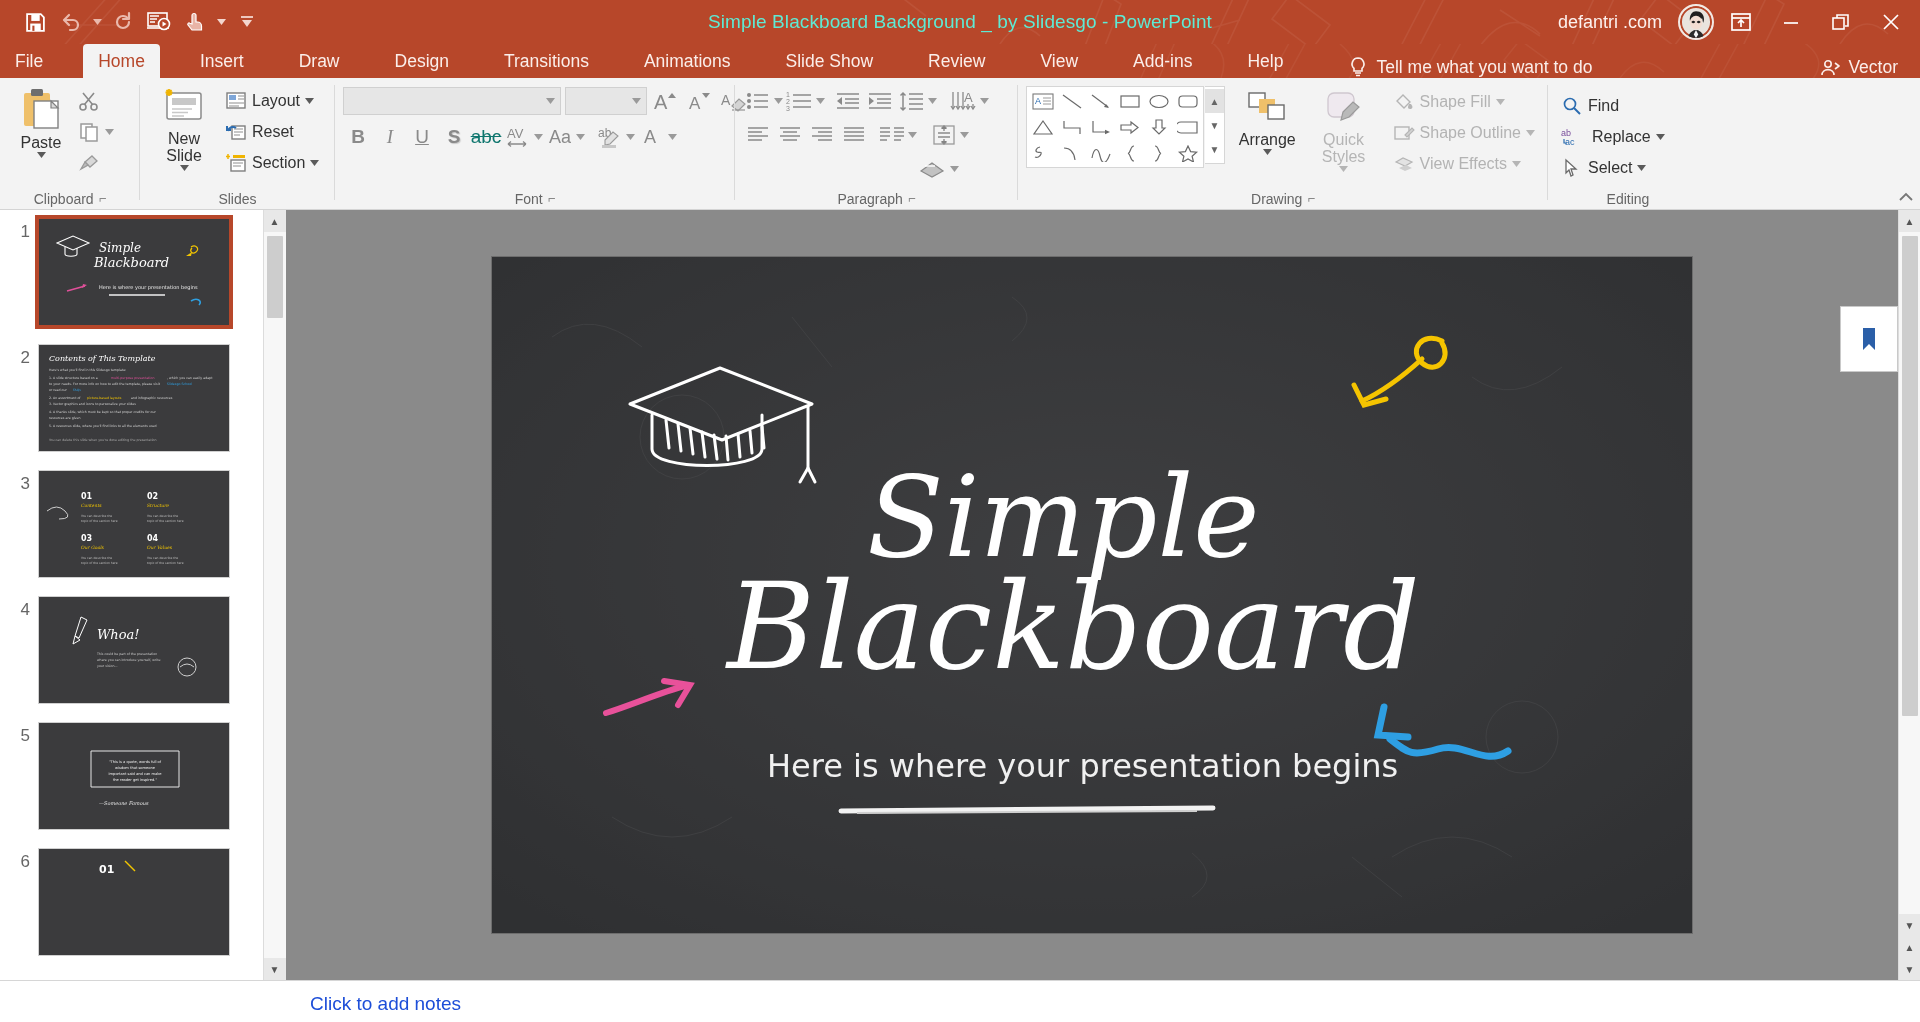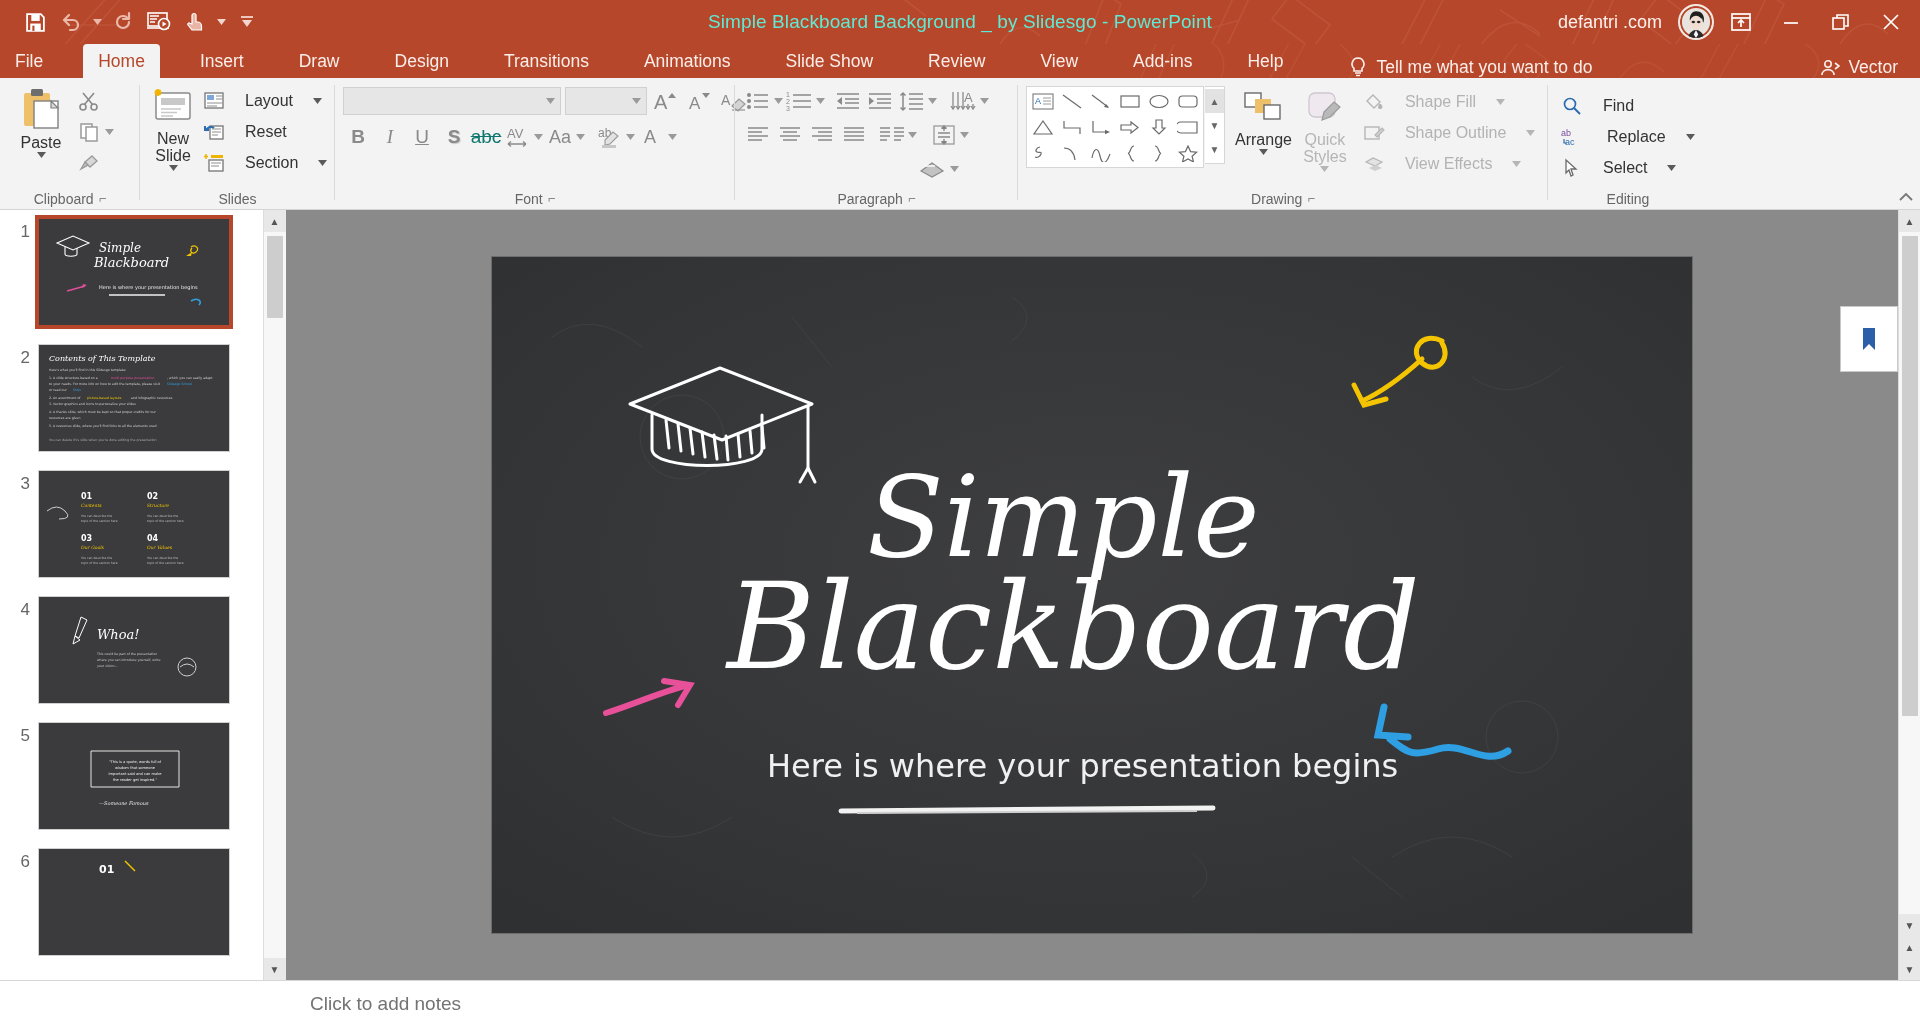--- a/index.html
+++ b/index.html
@@ -71,21 +71,21 @@
   .group.nosep::after{display:none;}
   .dlg { font-size:13px; color:#888; }
   .bigbtn {
     width:66px; display:flex; flex-direction:column; align-items:center; gap:1px;
     padding-top:4px;
   }
   .bigbtn .lbl { font-size:16px; color:#333; text-align:center; line-height:17px;}
   .caretdn { display:block; }
   .smallcol { display:flex; flex-direction:column; gap:1px; padding-top:3px;}
   .smallbtn {
-    display:flex; align-items:center; gap:20px; height:30px; padding:0 5px; border-radius:2px;
+    display:flex; align-items:center; gap:5px; height:30px; padding:0 5px; border-radius:2px;
     font-size:16px; color:#333; white-space:nowrap;
   }
   .smallbtn.dis { color:#b3b3b3; }
   .iconbtn { width:30px;height:30px;display:flex;align-items:center;justify-content:center;border-radius:2px;}
   .row { display:flex; align-items:center; gap:1px;}
   .combo {
     height:28px; background:#e6e6e6; border:1px solid #d0d0d0; display:flex; align-items:center;
     justify-content:flex-end; padding-right:5px;
   }
   .shapegrid {
@@ -135,21 +135,21 @@
   }
   .bookmark {
     position:absolute; right:0; top:96px; width:58px; height:66px; background:#fff;
     border:1px solid #c9c9c9; display:flex; align-items:center; justify-content:center;
   }
   
   .notes {
     height:62px; background:#fff; border-top:1px solid #d6d6d6;
     display:flex; align-items:flex-start; padding:12px 0 0 310px; position:relative;
   }
-  .notes-text { color:#737373; font-size:19px; }
+  .notes-text { color:#1d4ed8; font-size:19px; }
   
   .chalk-title{
     position:absolute; color:#fff; font-family:"DejaVu Serif", serif; font-style:italic;
     white-space:nowrap;
   }
   .sub{
     position:absolute; color:#f0f0f0; font-size:32px; font-family:"DejaVu Sans", sans-serif;
     white-space:nowrap;
   }
   .texture{position:absolute;inset:0;opacity:.5;}

